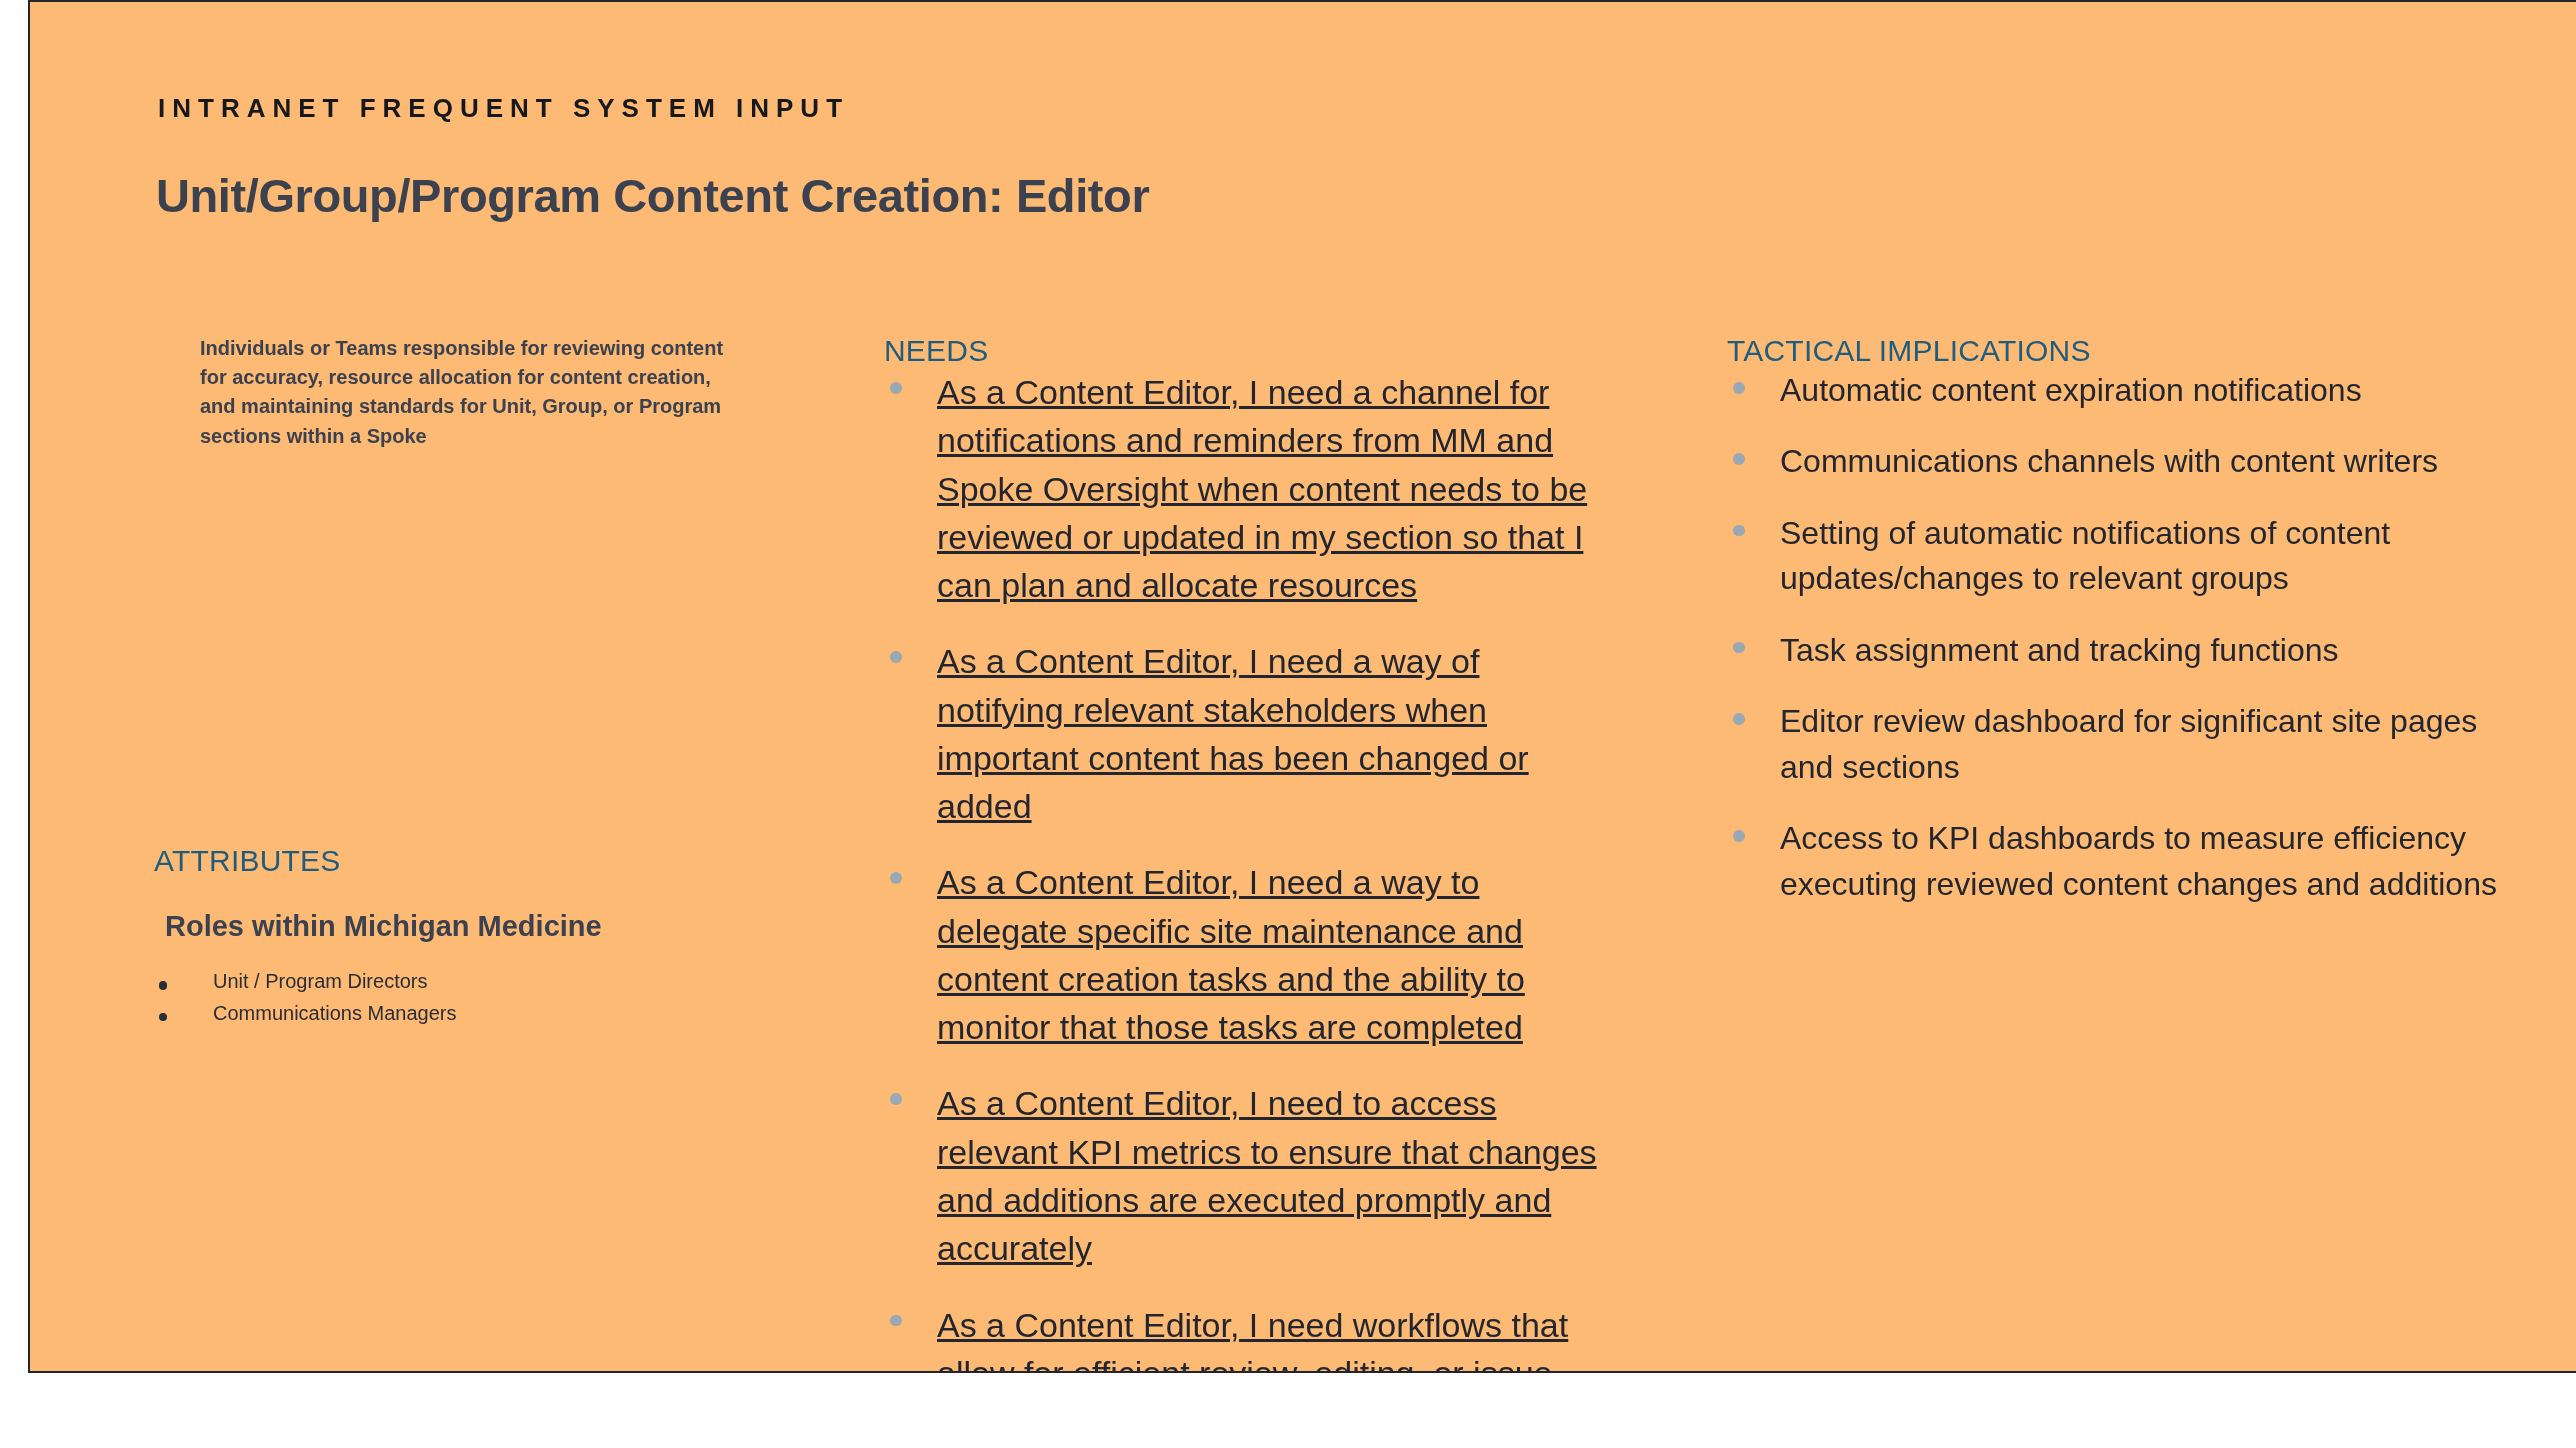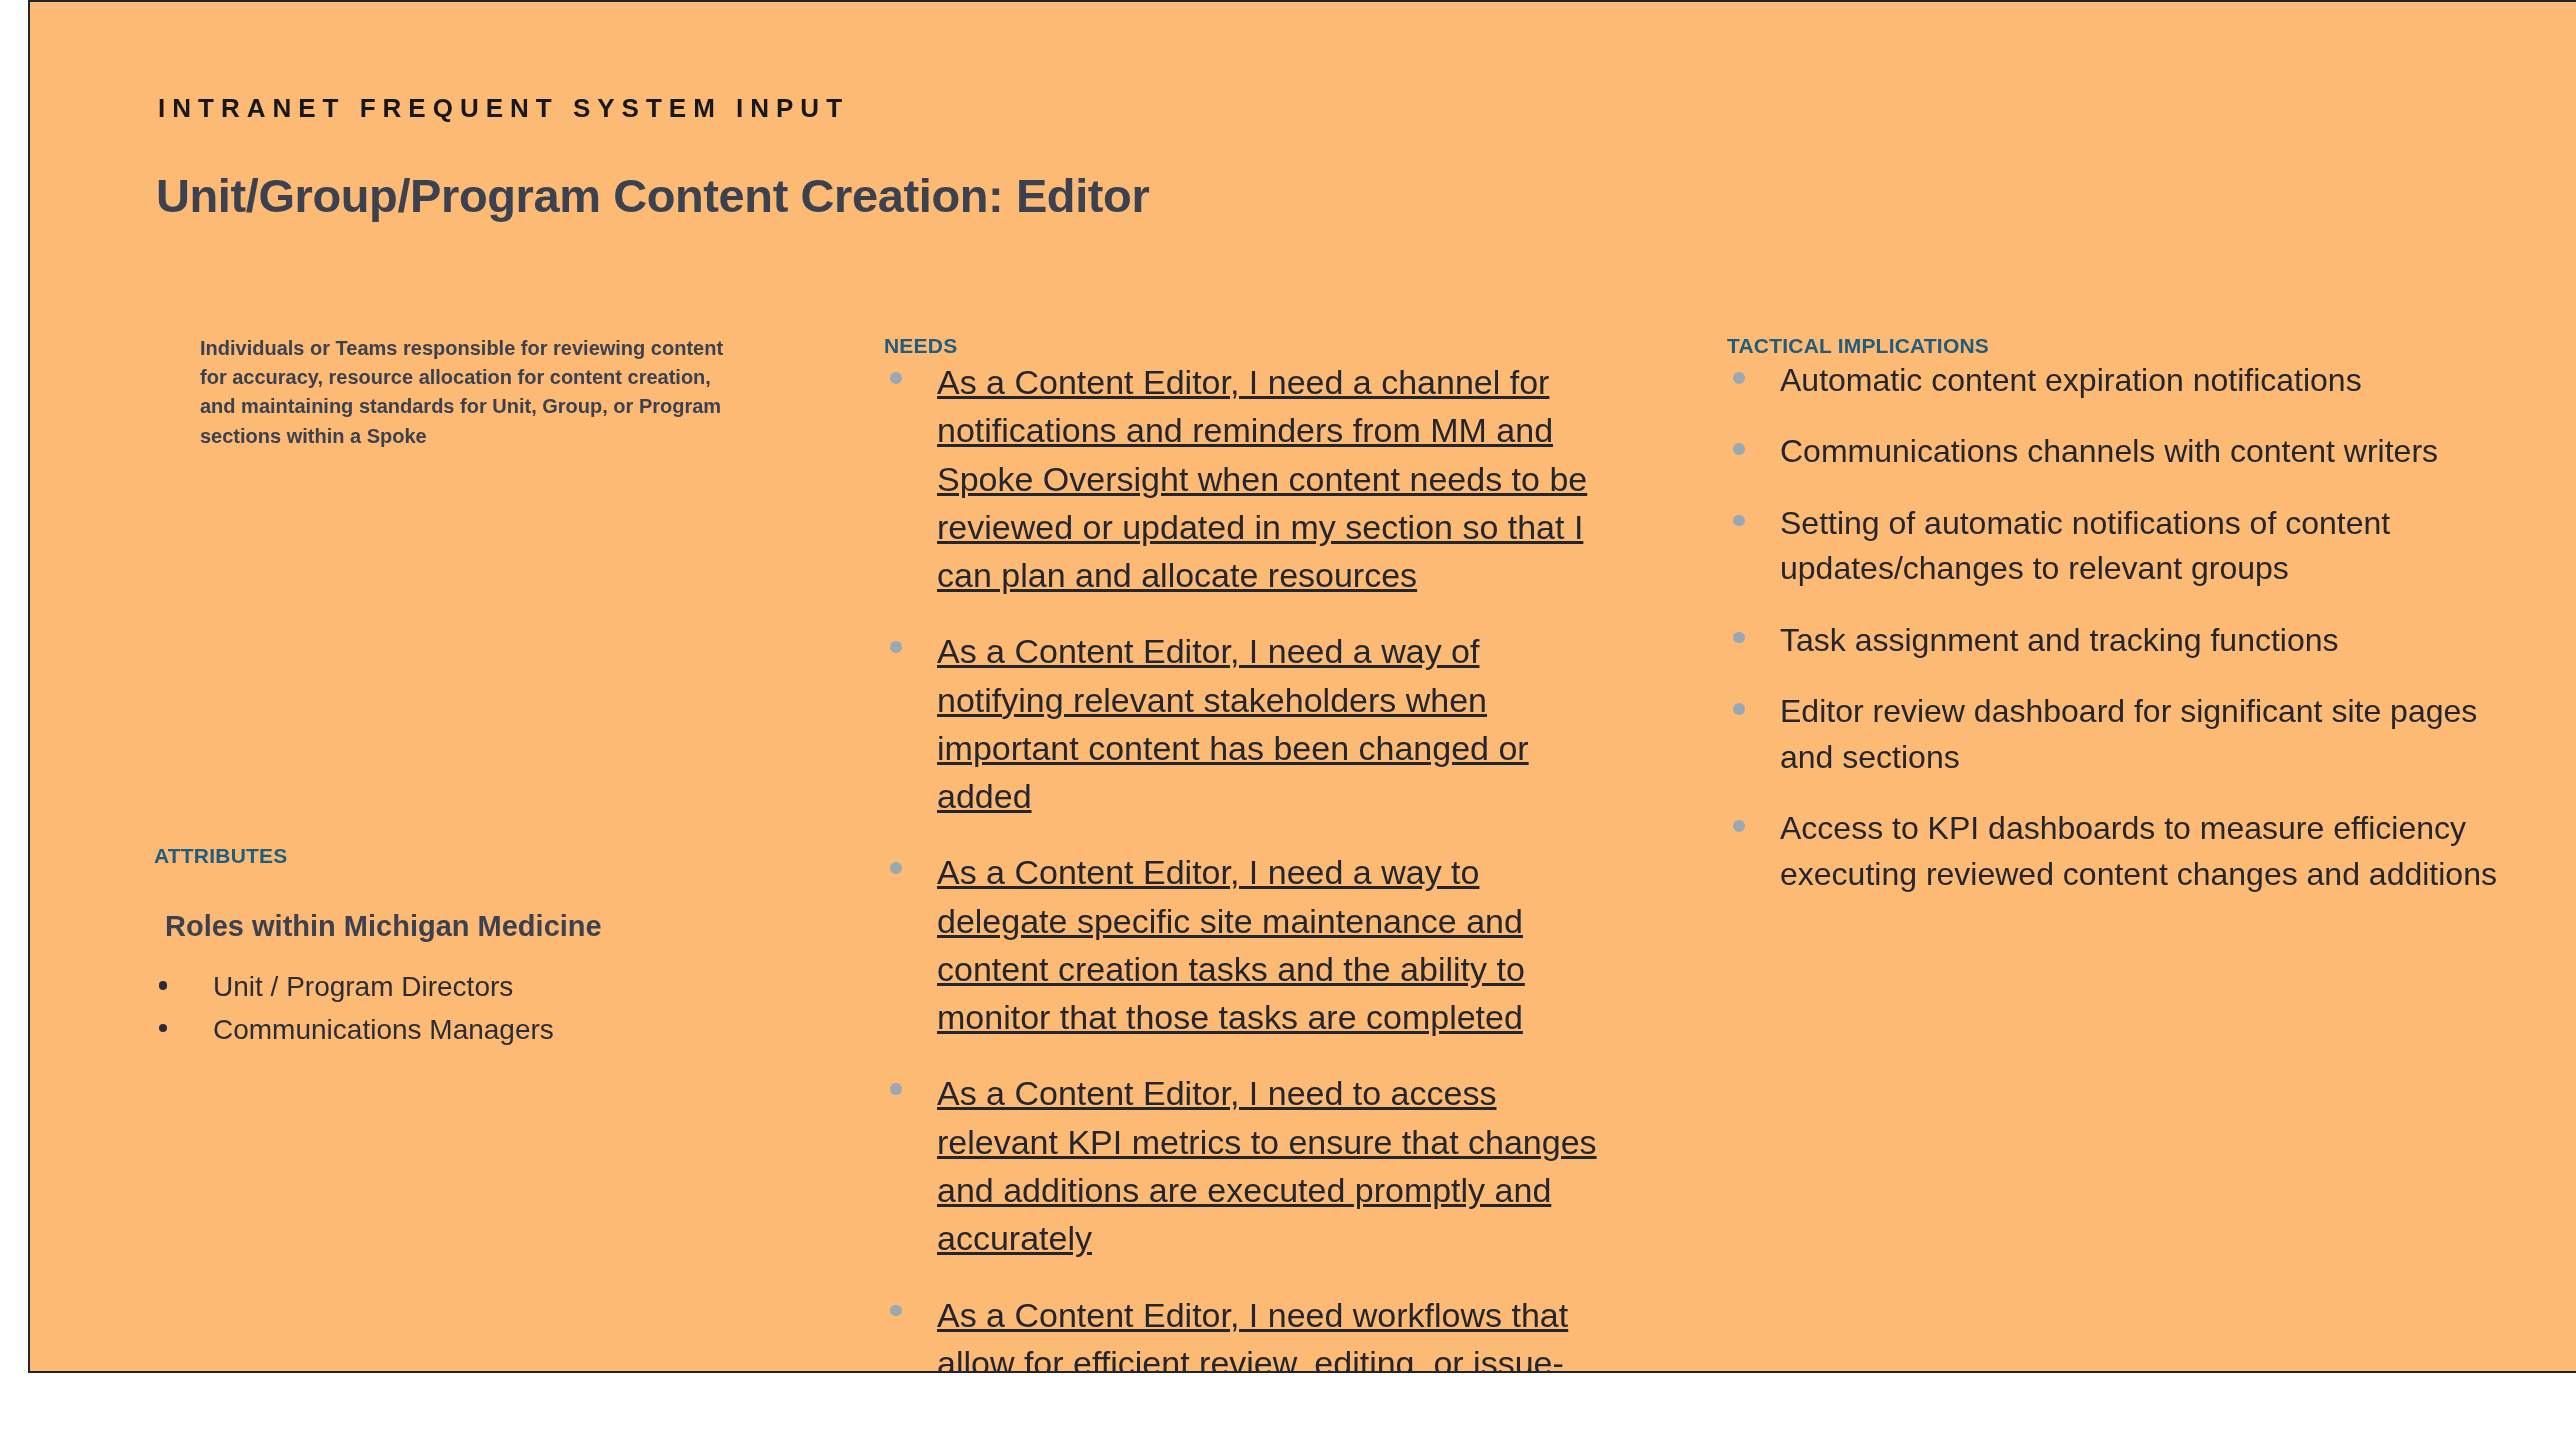--- a/index.html
+++ b/index.html
@@ -52,22 +52,22 @@
 
   .lede {
     font-size: 20px;
     font-weight: 700;
     line-height: 1.46;
     color: #3c4150;
     margin: 0 0 0 46px;
     width: 541px;
   }
   .section-head {
-    font-size: 21px;
-    font-weight: 700;
+    font-size: 30px;
+    font-weight: 400;
     letter-spacing: 0.2px;
     color: #1f5c7e;
     margin: 0;
     white-space: nowrap;
   }
   .attributes-head {
     position: absolute;
     left: 0;
     top: 510px;
     margin-left: 0;
@@ -90,21 +90,21 @@
   
   .roles-list {
     position: absolute;
     left: 0;
     top: 634px;
     width: 541px;
   }
   .roles-list li {
     position: relative;
     padding-left: 59px;
-    font-size: 28px;
+    font-size: 20px;
     line-height: 1.36;
     color: #2a2d36;
     margin-bottom: 4.6px;
   }
   .roles-list li .bullet-dot {
     position: absolute;
     left: 4.6px;
     top: 13px;
     width: 8.5px;
     height: 8.5px;

